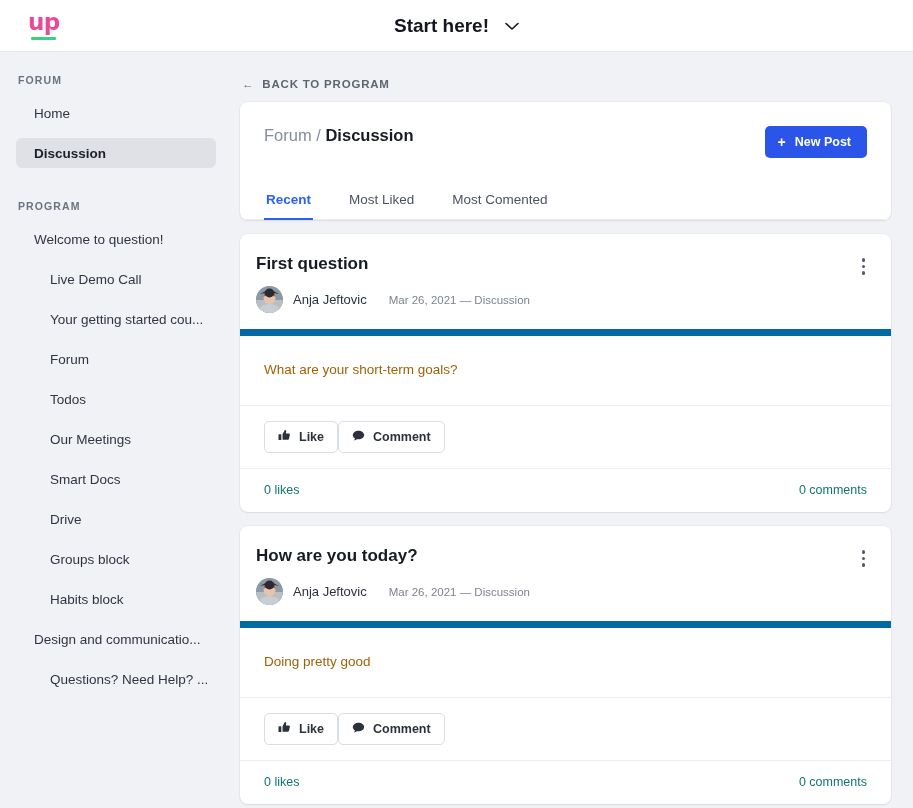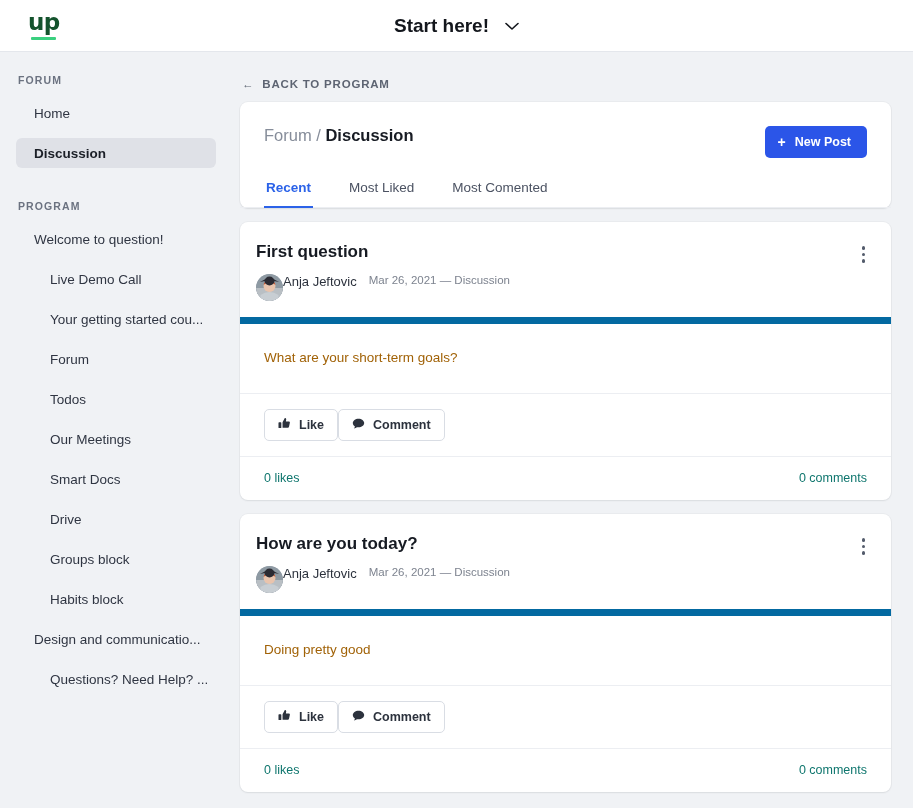--- a/index.html
+++ b/index.html
@@ -21,21 +21,21 @@
   }
   .logo-wrap {
     width: 232px; display: flex; align-items: center;
     padding-left: 28px;
   }
   .logo {
     display: flex; flex-direction: column; align-items: center;
     line-height: 1;
   }
   .logo-text {
-    font-size: 23px; font-weight: 700; color: #14532d;
+    font-size: 23px; font-weight: 700; color: #ec4899;
     letter-spacing: -0.5px;
     font-family: "DejaVu Sans", sans-serif;
   }
   .logo-bar {
     width: 25px; height: 3px; background: #3ad07f;
     margin-top: 3px; border-radius: 1px;
   }
   .topbar-center {
     position: absolute; left: 0; right: 0;
     display: flex; align-items: center; justify-content: center;
@@ -100,36 +100,36 @@
   .new-post-btn {
     display: inline-flex; align-items: center; gap: 9px;
     background: #2b55e8; color: #fff;
     font-size: 12.5px; font-weight: 700;
     border: none; border-radius: 5px;
     padding: 9px 16px 9px 13px; cursor: pointer;
   }
   .plus { font-size: 14px; font-weight: 700; line-height: 1; }
   .tabs {
     display: flex; gap: 34px; padding: 0 24px;
-    margin-top: 22px; border-bottom: 1px solid #eceef2;
+    margin-top: 34px; border-bottom: 1px solid #eceef2;
   }
   .tab {
     font-size: 13.5px; color: #4b5262; font-weight: 500;
     padding: 0 2px 11px 2px; cursor: pointer;
     border-bottom: 2px solid transparent; margin-bottom: -1px;
   }
   .tab.active { color: #2b62e8; font-weight: 700; border-bottom-color: #2b62e8; }
 
   
   .post-head { padding: 20px 24px 16px 16px; position: relative; }
   .post-title {
     font-size: 17px; font-weight: 700; color: #161a22;
     margin-bottom: 12px;
   }
-  .post-meta { display: flex; }
+  .post-meta { display: flex; align-items: center; gap: 10px; }
   .avatar {
     width: 27px; height: 27px; border-radius: 50%;
     overflow: hidden; flex: none; background: #9aa3ae;
   }
   .avatar svg { display: block; }
   .author { font-size: 13px; color: #2c323d; font-weight: 500; }
   .post-date { font-size: 11.5px; color: #7d838f; margin-left: 12px; }
   .kebab {
     position: absolute; top: 20px; right: 22px;
     display: flex; flex-direction: column; gap: 3px;

